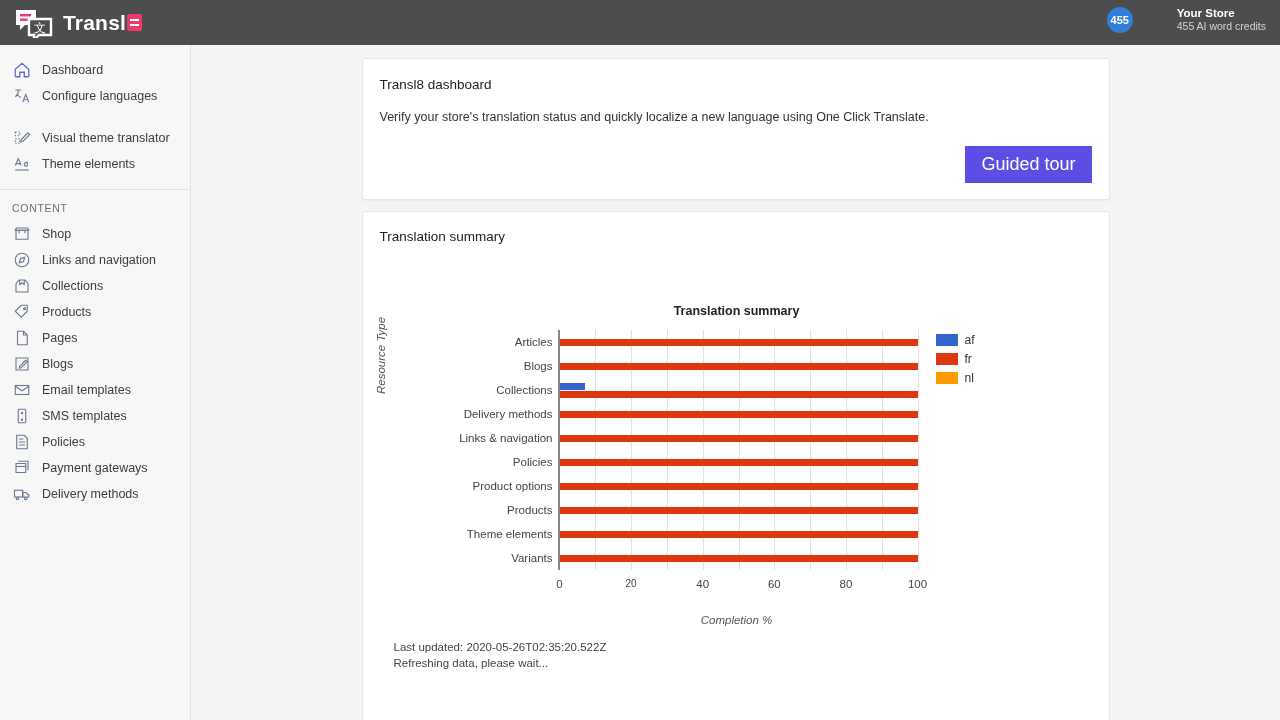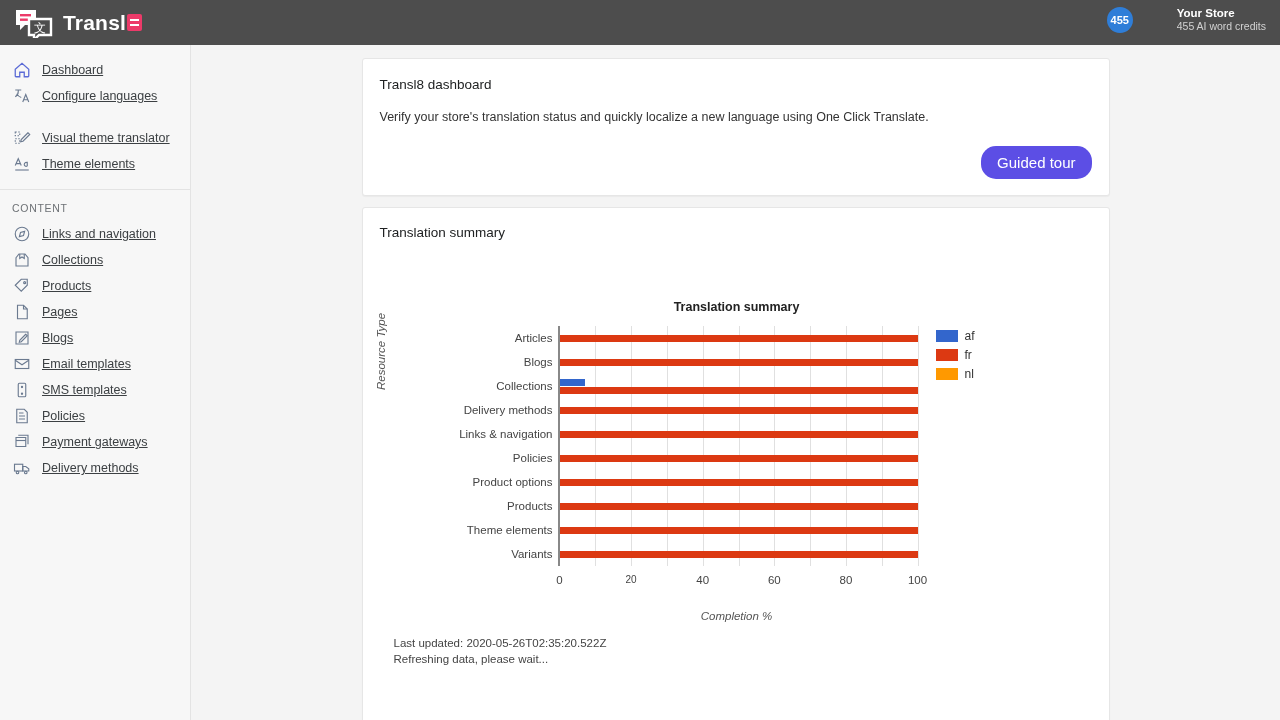--- a/index.html
+++ b/index.html
@@ -61,21 +61,21 @@
   }
   .nav-item {
     display: flex; align-items: center;
     height: 26px; padding-left: 12px; cursor: pointer;
   }
   .nav-item .ic {
     width: 20px; height: 20px; margin-right: 10px;
     display: flex; align-items: center; justify-content: center;
     flex: 0 0 20px;
   }
-  .nav-item .lbl { font-size: 12.5px; color: #3c4043; white-space: nowrap; text-decoration: underline; }
+  .nav-item .lbl { font-size: 12.5px; color: #3c4043; white-space: nowrap; }
   .nav-gap { height: 16px; }
   .nav-divider { height: 1px; background: #e3e3e3; margin: 12px 0 0 0; }
   .section-head {
     font-size: 10.5px; color: #6d7175; letter-spacing: .7px;
     padding: 12px 0 7px 12px;
   }
 
   
   .main {
     position: absolute; top: 45px; left: 191px;
@@ -89,21 +89,21 @@
     box-shadow: 0 1px 1px rgba(0,0,0,.04);
     margin: 0 auto;
     width: 748px;
   }
   .card-1 { margin-top: 13px; padding: 18px 17px 16px 17px; }
   .card-title { font-size: 13.5px; color: #202223; margin-bottom: 18px; }
   .card-body { font-size: 12.5px; color: #333333; }
   .btn-row { display: flex; justify-content: flex-end; margin-top: 22px; }
   .btn-primary {
     background: #5c4ee5; color: #ffffff;
-    font-size: 15px; border: none; border-radius: 15px;
+    font-size: 18px; border: none; border-radius: 0;
     padding: 8px 16px; cursor: pointer;
     font-family: "Liberation Sans", sans-serif;
   }
   .card-2 { margin-top: 11px; padding: 17px 17px 0 17px; height: 520px; }
   .chart-title-card { font-size: 13.5px; color: #202223; }
 
   
   .chart-wrap { position: relative; width: 748px; height: 395px; margin-left: -17px; }
   .chart-heading {
     position: absolute; left: 0; right: 0; top: 60px;
@@ -209,20 +209,30 @@
             <path d="M19 9v6M19 10.5c-2-1.5-4 0-4 2s2 3.5 4 2"></path>
             <path d="M3 20h18"></path>
           </svg>
         </span>
         <span class="lbl">Theme elements</span>
       </div>
     </div>
   <div class="nav-divider"></div>
   <div class="section-head">CONTENT</div>
   <div id="nav-content">
+      <div class="nav-item">
+        <span class="ic">
+          <svg width="18" height="18" viewBox="0 0 24 24" fill="none" stroke="#6b7a90" stroke-width="1.5">
+            <path d="M3 7l1.5-3h15L21 7z"></path>
+            <path d="M4 7v12h16V7"></path>
+            <path d="M3 7h18M8 7v4M16 7v4"></path>
+          </svg>
+        </span>
+        <span class="lbl">Shop</span>
+      </div>
       <div class="nav-item">
         <span class="ic">
           <svg width="18" height="18" viewBox="0 0 24 24" fill="none" stroke="#6b7a90" stroke-width="1.5">
             <circle cx="12" cy="12" r="9"></circle>
             <path d="M15.5 8.5 10 10l-1.5 5.5L14 14z"></path>
           </svg>
         </span>
         <span class="lbl">Links and navigation</span>
       </div>
       <div class="nav-item">

